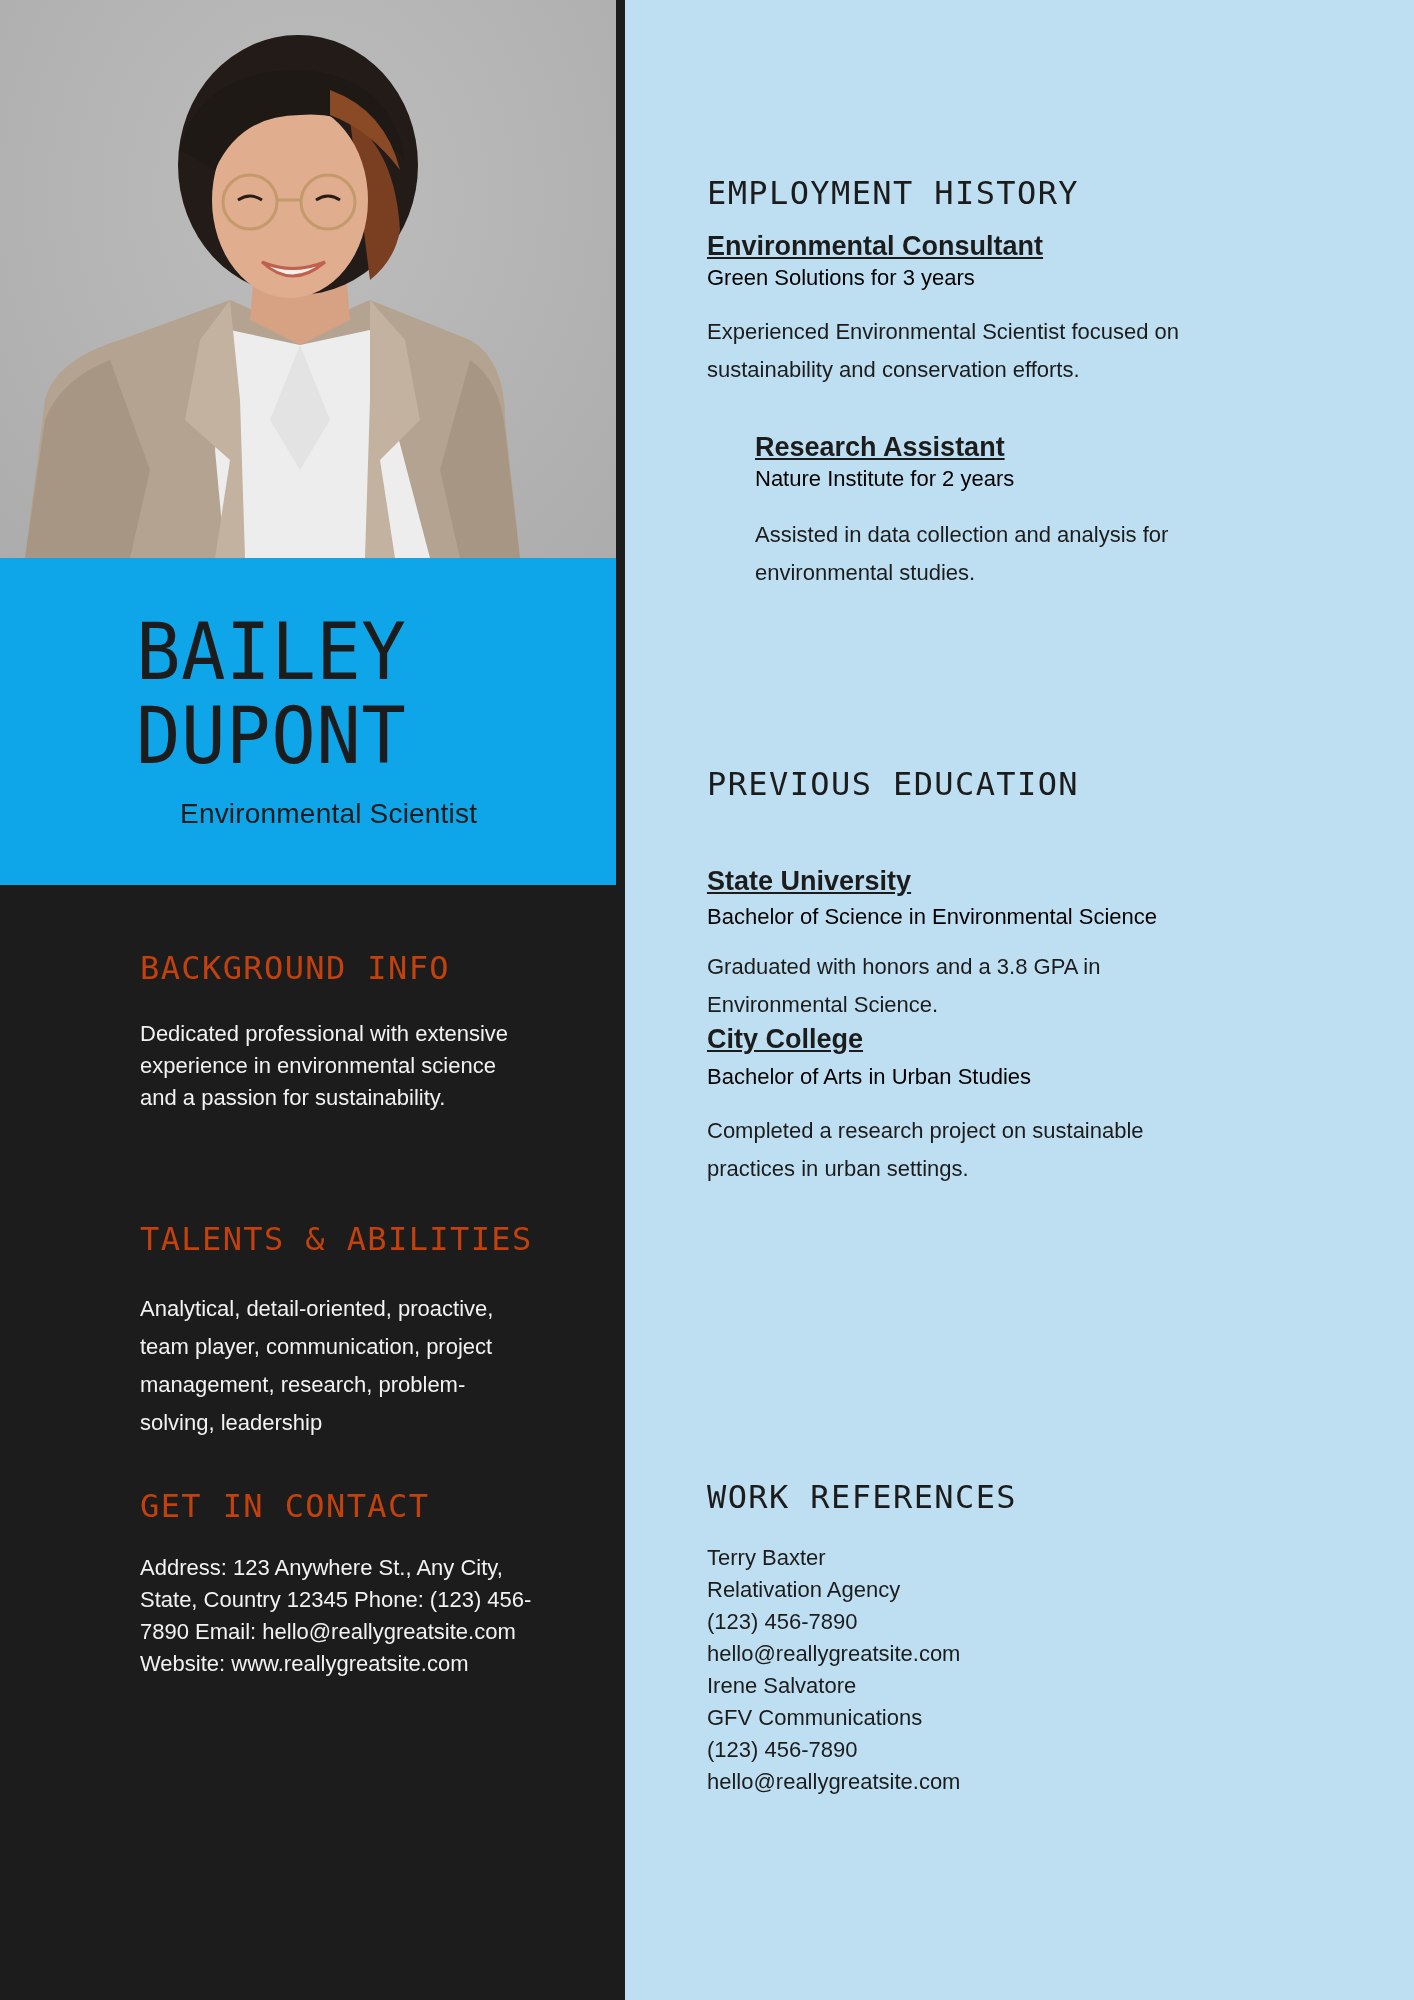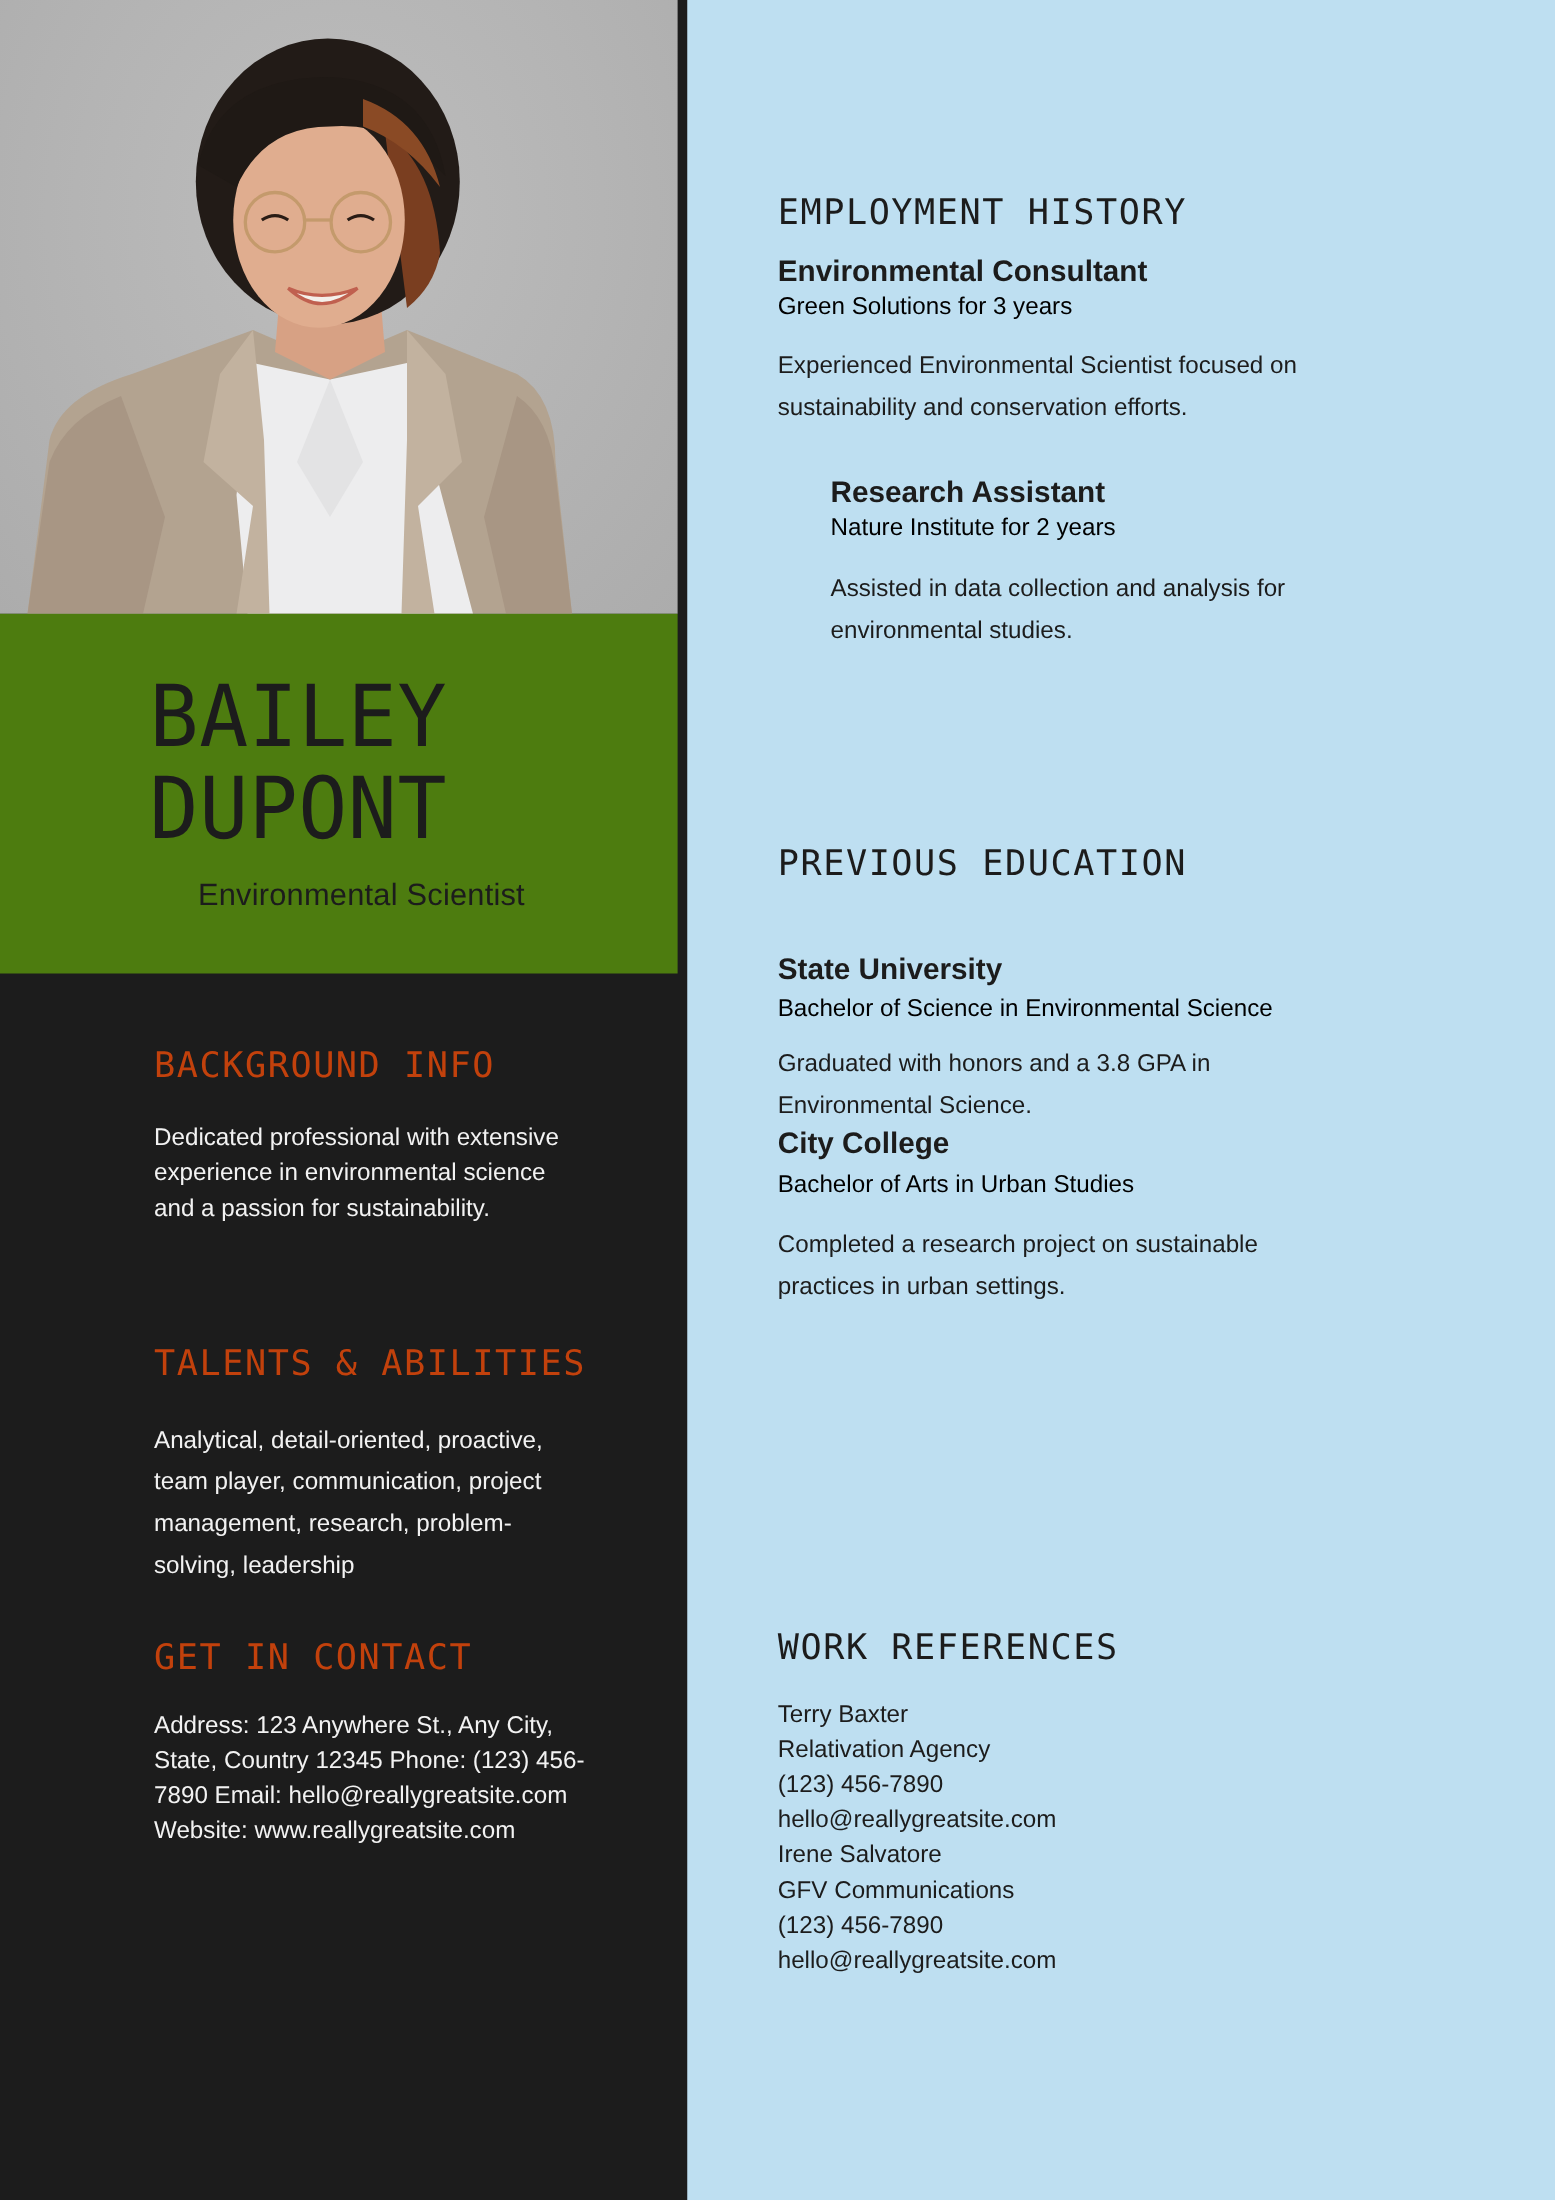--- a/index.html
+++ b/index.html
@@ -21,21 +21,21 @@
   
   .photo {
     position: absolute; left: 0; top: 0; width: 616px; height: 558px;
     background: radial-gradient(ellipse at 50% 35%, #bdbdbd 0%, #b4b4b4 55%, #acacac 100%);
     overflow: hidden;
   }
   .photo svg { position: absolute; left: 0; top: 0; width: 616px; height: 558px; }
   
   .name-card {
     position: absolute; left: 0; top: 558px; width: 616px; height: 327px;
-    background: #4d7c0f;
+    background: #0ea5e9;
   }
   .name {
     position: absolute; left: 136px; top: 52px;
     font-family: "DejaVu Sans Mono", "Liberation Mono", monospace;
     font-size: 74px; line-height: 80px; letter-spacing: 0.5px;
     color: #1c1c1c; font-weight: normal;
     transform: scaleY(1.05); transform-origin: top left;
   }
   .subtitle {
     position: absolute; left: 140px; top: 240px;
@@ -50,21 +50,21 @@
     font-weight: normal;
   }
   .heading.light { color: #c2410c; }
   .heading.dark { color: #1c1c1c; }
   .ltext {
     position: absolute; left: 140px; width: 440px;
     color: #f2f2f2; font-size: 22px;
   }
   .ltext .line { display: block; white-space: nowrap; }
   .rblock { position: absolute; left: 707px; width: 640px; }
-  .job-title { font-size: 27px; font-weight: bold; color: #1c1c1c; line-height: 34px; white-space: nowrap; }
+  .job-title { font-size: 27px; font-weight: bold; color: #1c1c1c; line-height: 34px; white-space: nowrap; text-decoration: underline; }
   .job-sub { font-size: 22px; color: #000000; line-height: 30px; white-space: nowrap; }
   .job-desc { font-size: 22px; color: #1c1c1c; line-height: 38px; }
   .job-desc .line, .ref-line { display: block; white-space: nowrap; }
   .ref-line { font-size: 22px; line-height: 32px; color: #1c1c1c; }
 </style>
 </head>
 <body>
 
 <div class="left-col"></div>
 <div class="right-col"></div>

